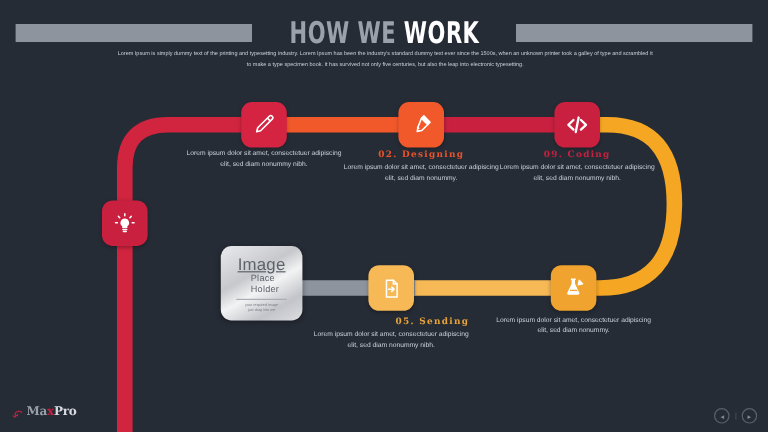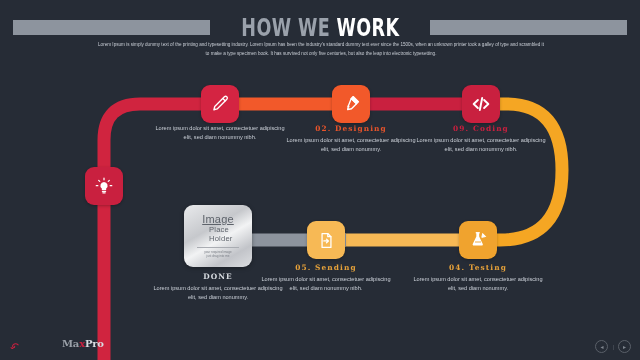--- a/index.html
+++ b/index.html
@@ -57,31 +57,31 @@
   .block.right-al{text-align:right;}
 
   
   .ph{
     position:absolute;left:184px;top:205px;width:68px;height:62px;
     border-radius:9px;
     background:linear-gradient(150deg,#e9eaec 0%,#c6c8cc 38%,#f2f3f4 55%,#c2c4c9 78%,#dcdee1 100%);
     box-shadow:0 1px 4px rgba(0,0,0,.35);
     display:flex;flex-direction:column;align-items:center;justify-content:center;
   }
-  .ph .l1{color:#5e636b;font-size:11px;line-height:1.18;letter-spacing:.2px;text-decoration:underline;}
+  .ph .l1{color:#5e636b;font-size:14px;line-height:1.18;letter-spacing:.2px;text-decoration:underline;}
   .ph .l2{color:#5e636b;font-size:7.6px;line-height:1.18;letter-spacing:.2px;padding-left:25px;}
   .ph .rule{width:42px;height:1px;background:#a9acb2;margin:3px 0 2px;}
   .ph .s1,.ph .s2{color:#7b7f87;font-size:3.1px;line-height:1.35;}
 
   
   .logo{position:absolute;left:9px;top:338px;display:flex;align-items:center;gap:2px;}
   .logo .mark{width:11px;height:11px;}
   .logo .txt{font-size:10px;font-weight:bold;letter-spacing:-.2px;
     font-family:"DejaVu Serif","Liberation Serif",serif;}
-  .logo .ma{color:#9aa0a8;margin-left:40px;}
+  .logo .ma{color:#9aa0a8;}
   .logo .x{color:#c8203f;}
   .logo .pro{color:#d8dce1;}
 
   .nav{position:absolute;right:9px;top:340px;display:flex;align-items:center;gap:4px;}
   .nav .btn{width:11px;height:11px;border-radius:50%;border:1px solid #5a6069;
     display:flex;align-items:center;justify-content:center;color:#7f868f;font-size:6px;}
   .nav .sep{color:#5a6069;font-size:6px;}
 </style>
 </head>
 <body>
@@ -193,33 +193,28 @@
     <div class="h" style="color:#e8542b;">02.  Designing</div>
     <div class="p">Lorem ipsum dolor sit amet, consectetuer adipiscing elit, sed diam nonummy.</div>
   </div>
 
   <div class="block" style="left:416px;top:124px;">
     <div class="h" style="color:#c9203f;">09.  Coding</div>
     <div class="p">Lorem ipsum dolor sit amet, consectetuer adipiscing elit, sed diam nonummy nibh.</div>
   </div>
 
   <div class="block" style="left:413px;top:263px;">
-    <div class="h" style="color:#e8a33a;">04.  Testing</div>
     <div class="p">Lorem ipsum dolor sit amet, consectetuer adipiscing elit, sed diam nonummy.</div>
   </div>
 
   <div class="block" style="left:261px;top:263px;">
-    <div class="h" style="color:#e8a33a;">05.  Sending</div>
+    <div class="h" style="color:#e8a33a;text-align:right;">05.  Sending</div>
     <div class="p">Lorem ipsum dolor sit amet, consectetuer adipiscing elit, sed diam nonummy nibh.</div>
   </div>
 
-  <div class="block" style="left:153px;top:272px;">
-    <div class="h" style="color:#d8dce1;">DONE</div>
-    <div class="p">Lorem ipsum dolor sit amet, consectetuer adipiscing elit, sed diam nonummy.</div>
-  </div>
 
   <div class="logo">
     <span class="mark">
       <svg width="11" height="11" viewBox="0 0 24 24" fill="none" stroke="#c8203f" stroke-width="2.2" stroke-linecap="round">
         <path d="M20 8.5c-3.8-4.2-9.4-3-11.6.6-1.3 2.1-.3 4.6 1.9 4.9 1.7.2 2.7-1.3 2-2.5"></path>
         <path d="M4.4 14.5c1.2 1.4 3 1.9 4.4 1.3"></path>
       </svg>
     </span>
     <span class="txt"><span class="ma">Ma</span><span class="x">x</span><span class="pro">Pro</span></span>
   </div>

